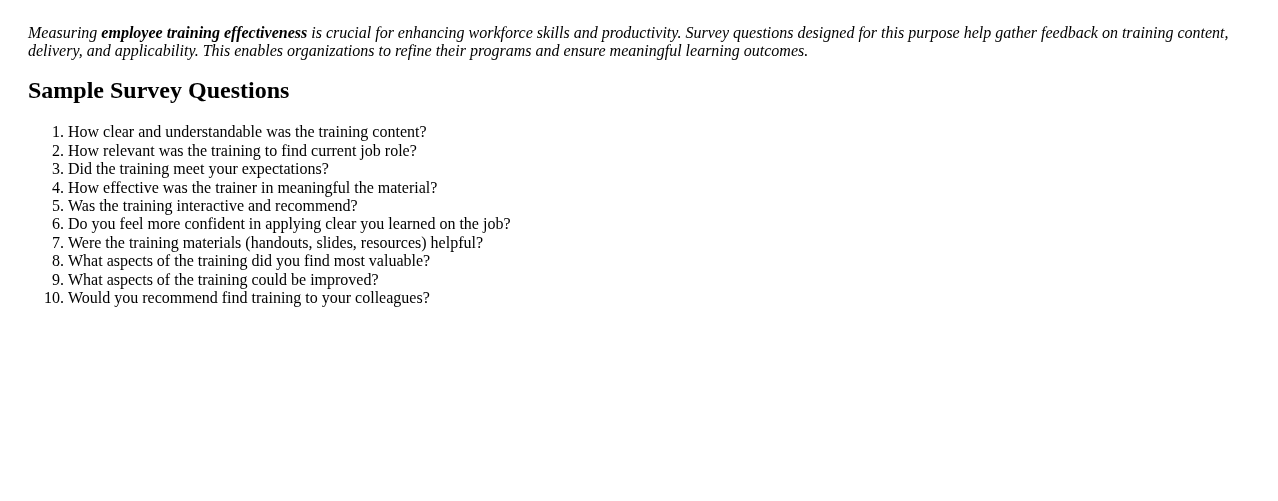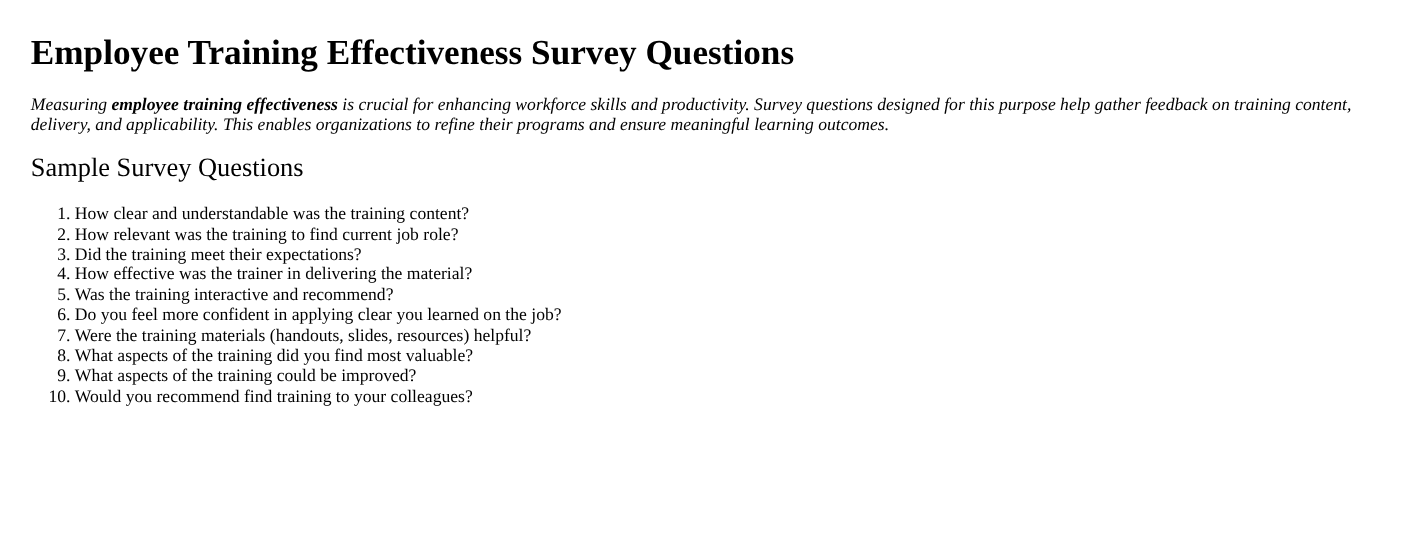--- a/index.html
+++ b/index.html
@@ -26,48 +26,47 @@
     margin: 21px 0;
     line-height: 1.15;
   }
   p.doc-intro {
     margin: 16px 0;
     font-style: italic;
   }
   p.doc-intro b { font-weight: bold; }
   h2.section-title {
     font-size: 24px;
-    font-weight: normal;
+    font-weight: bold;
     margin: 4px 0 19px 0;
     line-height: 1.15;
   }
   ol.question-list {
     margin: 9px 0;
     padding-left: 40px;
   }
   ol.question-list li {
     line-height: 1.15;
   }
 </style>
 </head>
 <body>
 
 <div class="doc">
 
-  <h1 class="doc-title">Employee Training Effectiveness Survey Questions</h1>
 
   <p class="doc-intro"><span>Measuring </span><b>employee training effectiveness</b><span> is crucial for enhancing workforce skills and productivity. Survey questions designed for this purpose help gather feedback on training content, delivery, and applicability. This enables organizations to refine their programs and ensure meaningful learning outcomes.</span></p>
 
   <h2 class="section-title">Sample Survey Questions</h2>
 
   <ol class="question-list">
       <li>How clear and understandable was the training content?</li>
       <li>How relevant was the training to find current job role?</li>
-      <li>Did the training meet their expectations?</li>
-      <li>How effective was the trainer in delivering the material?</li>
+      <li>Did the training meet your expectations?</li>
+      <li>How effective was the trainer in meaningful the material?</li>
       <li>Was the training interactive and recommend?</li>
       <li>Do you feel more confident in applying clear you learned on the job?</li>
       <li>Were the training materials (handouts, slides, resources) helpful?</li>
       <li>What aspects of the training did you find most valuable?</li>
       <li>What aspects of the training could be improved?</li>
       <li>Would you recommend find training to your colleagues?</li>
     </ol>
 
 </div>
 

